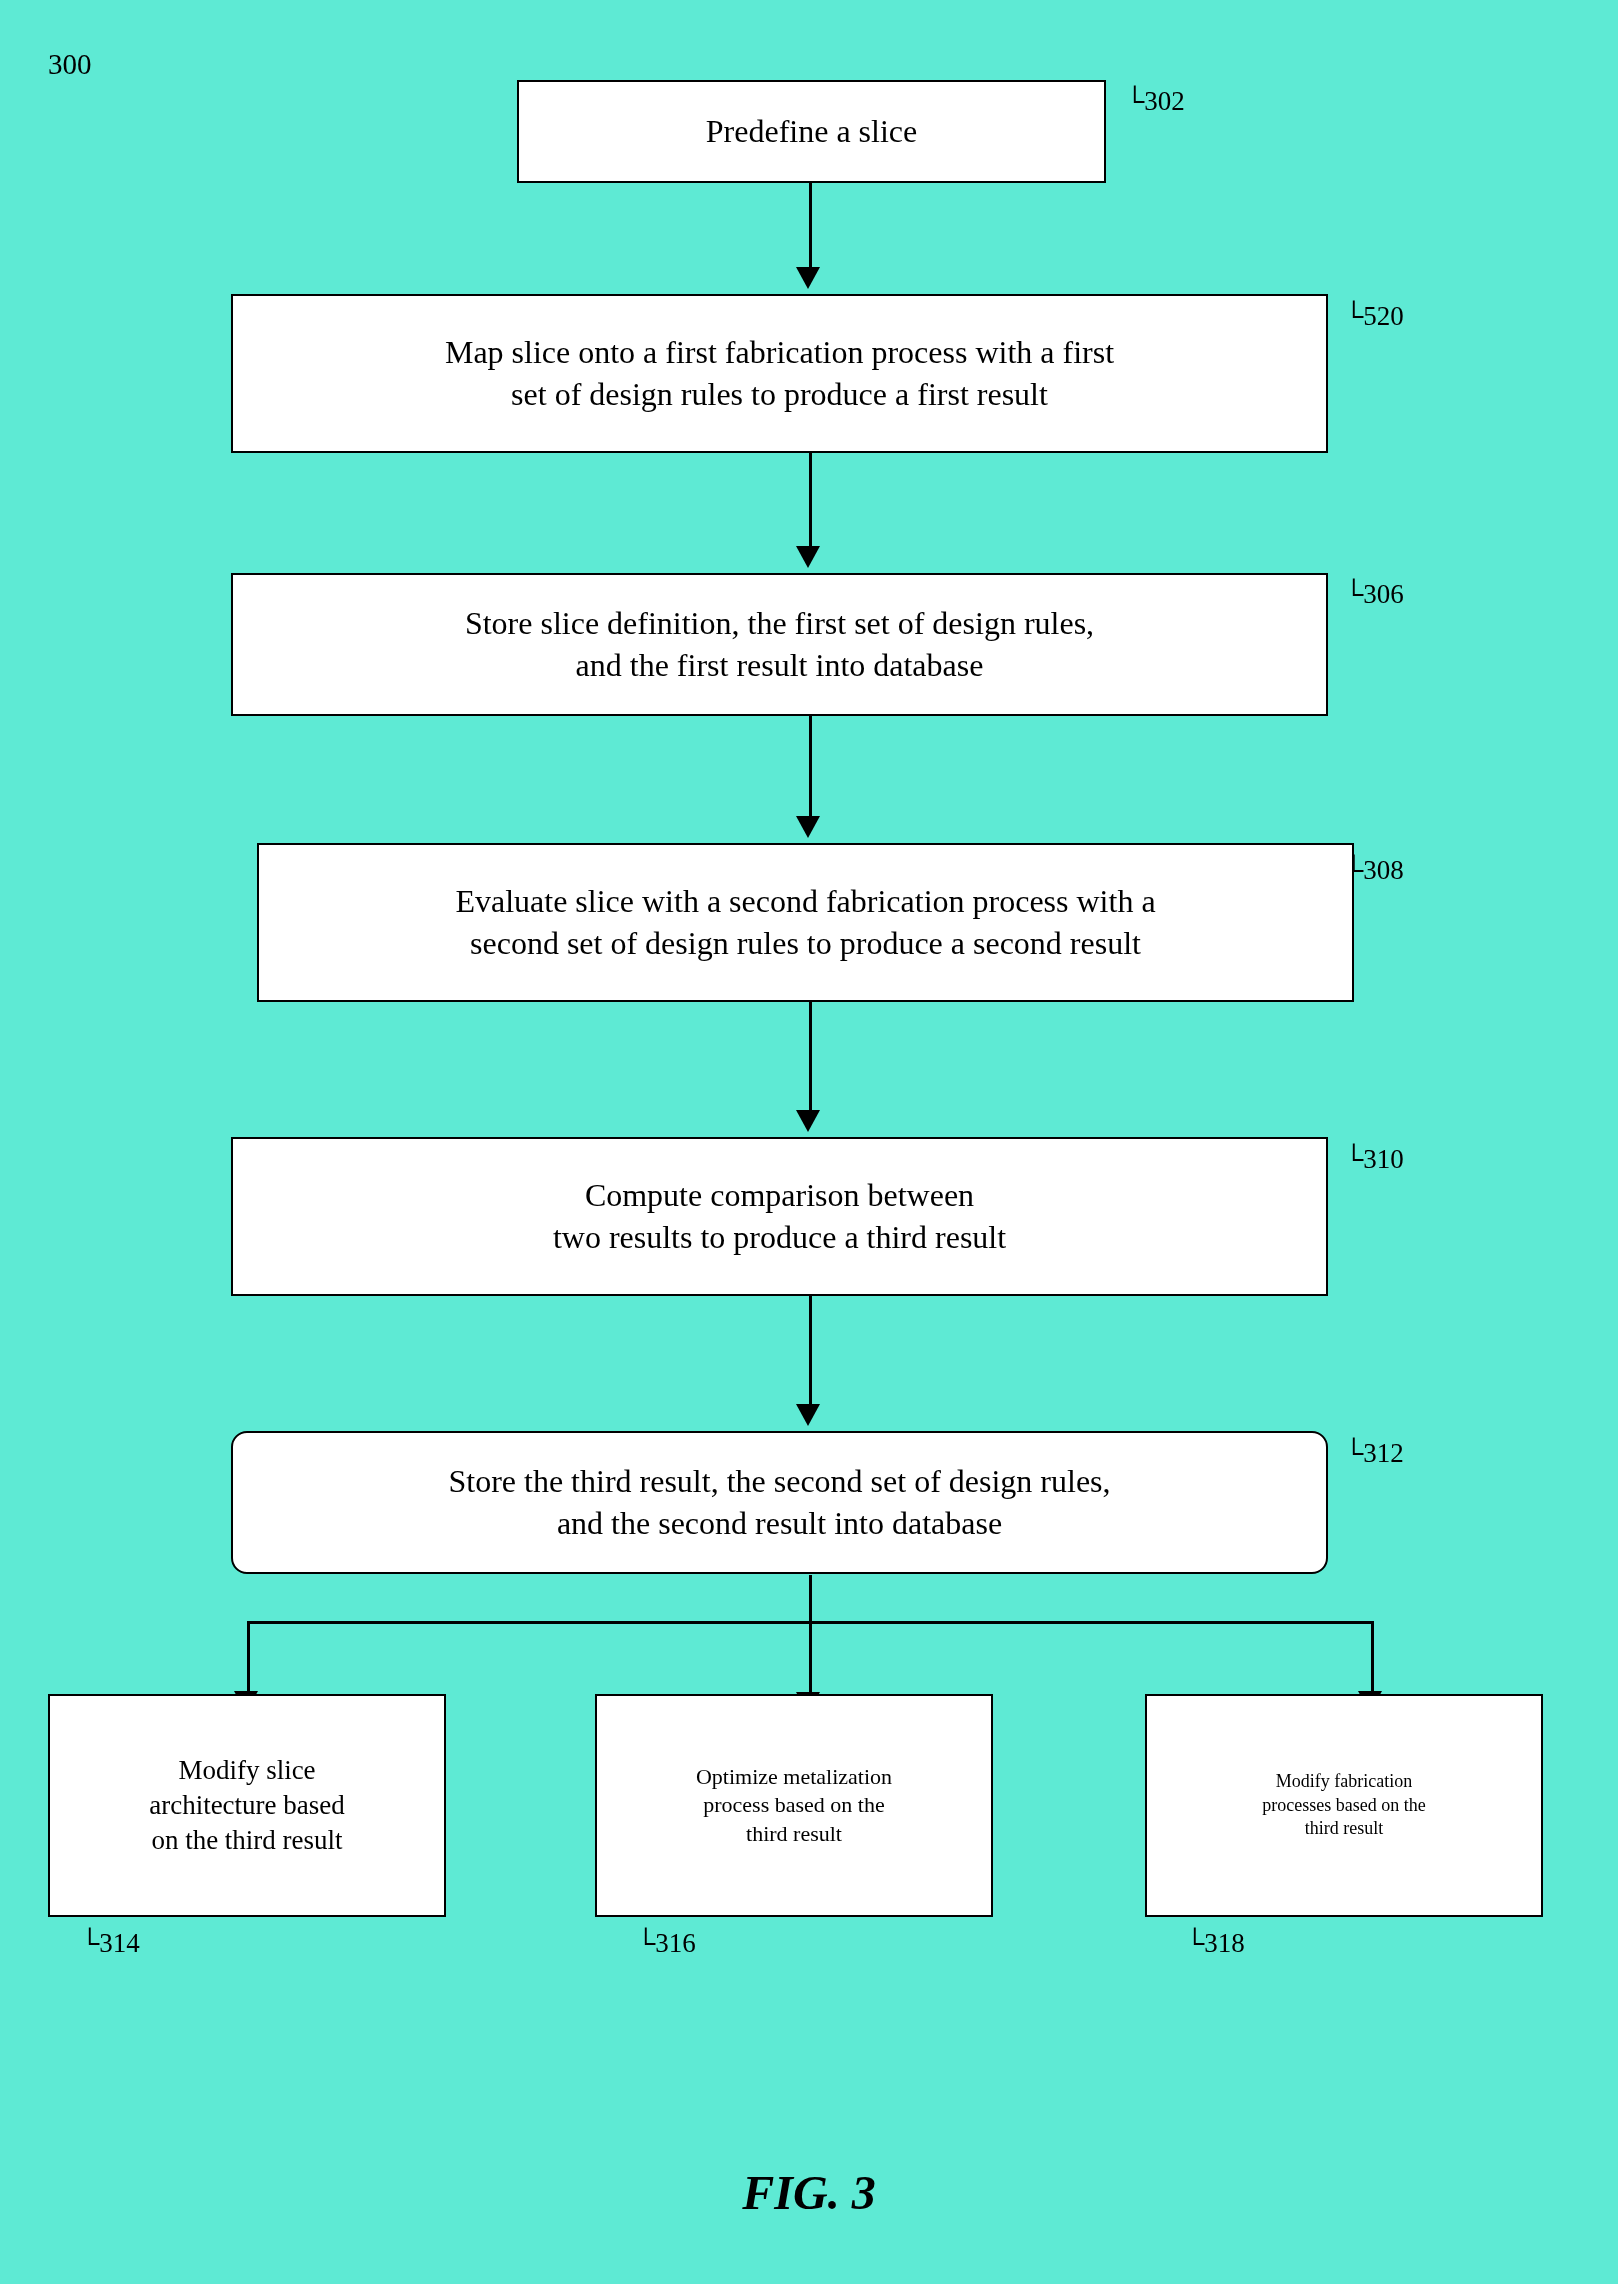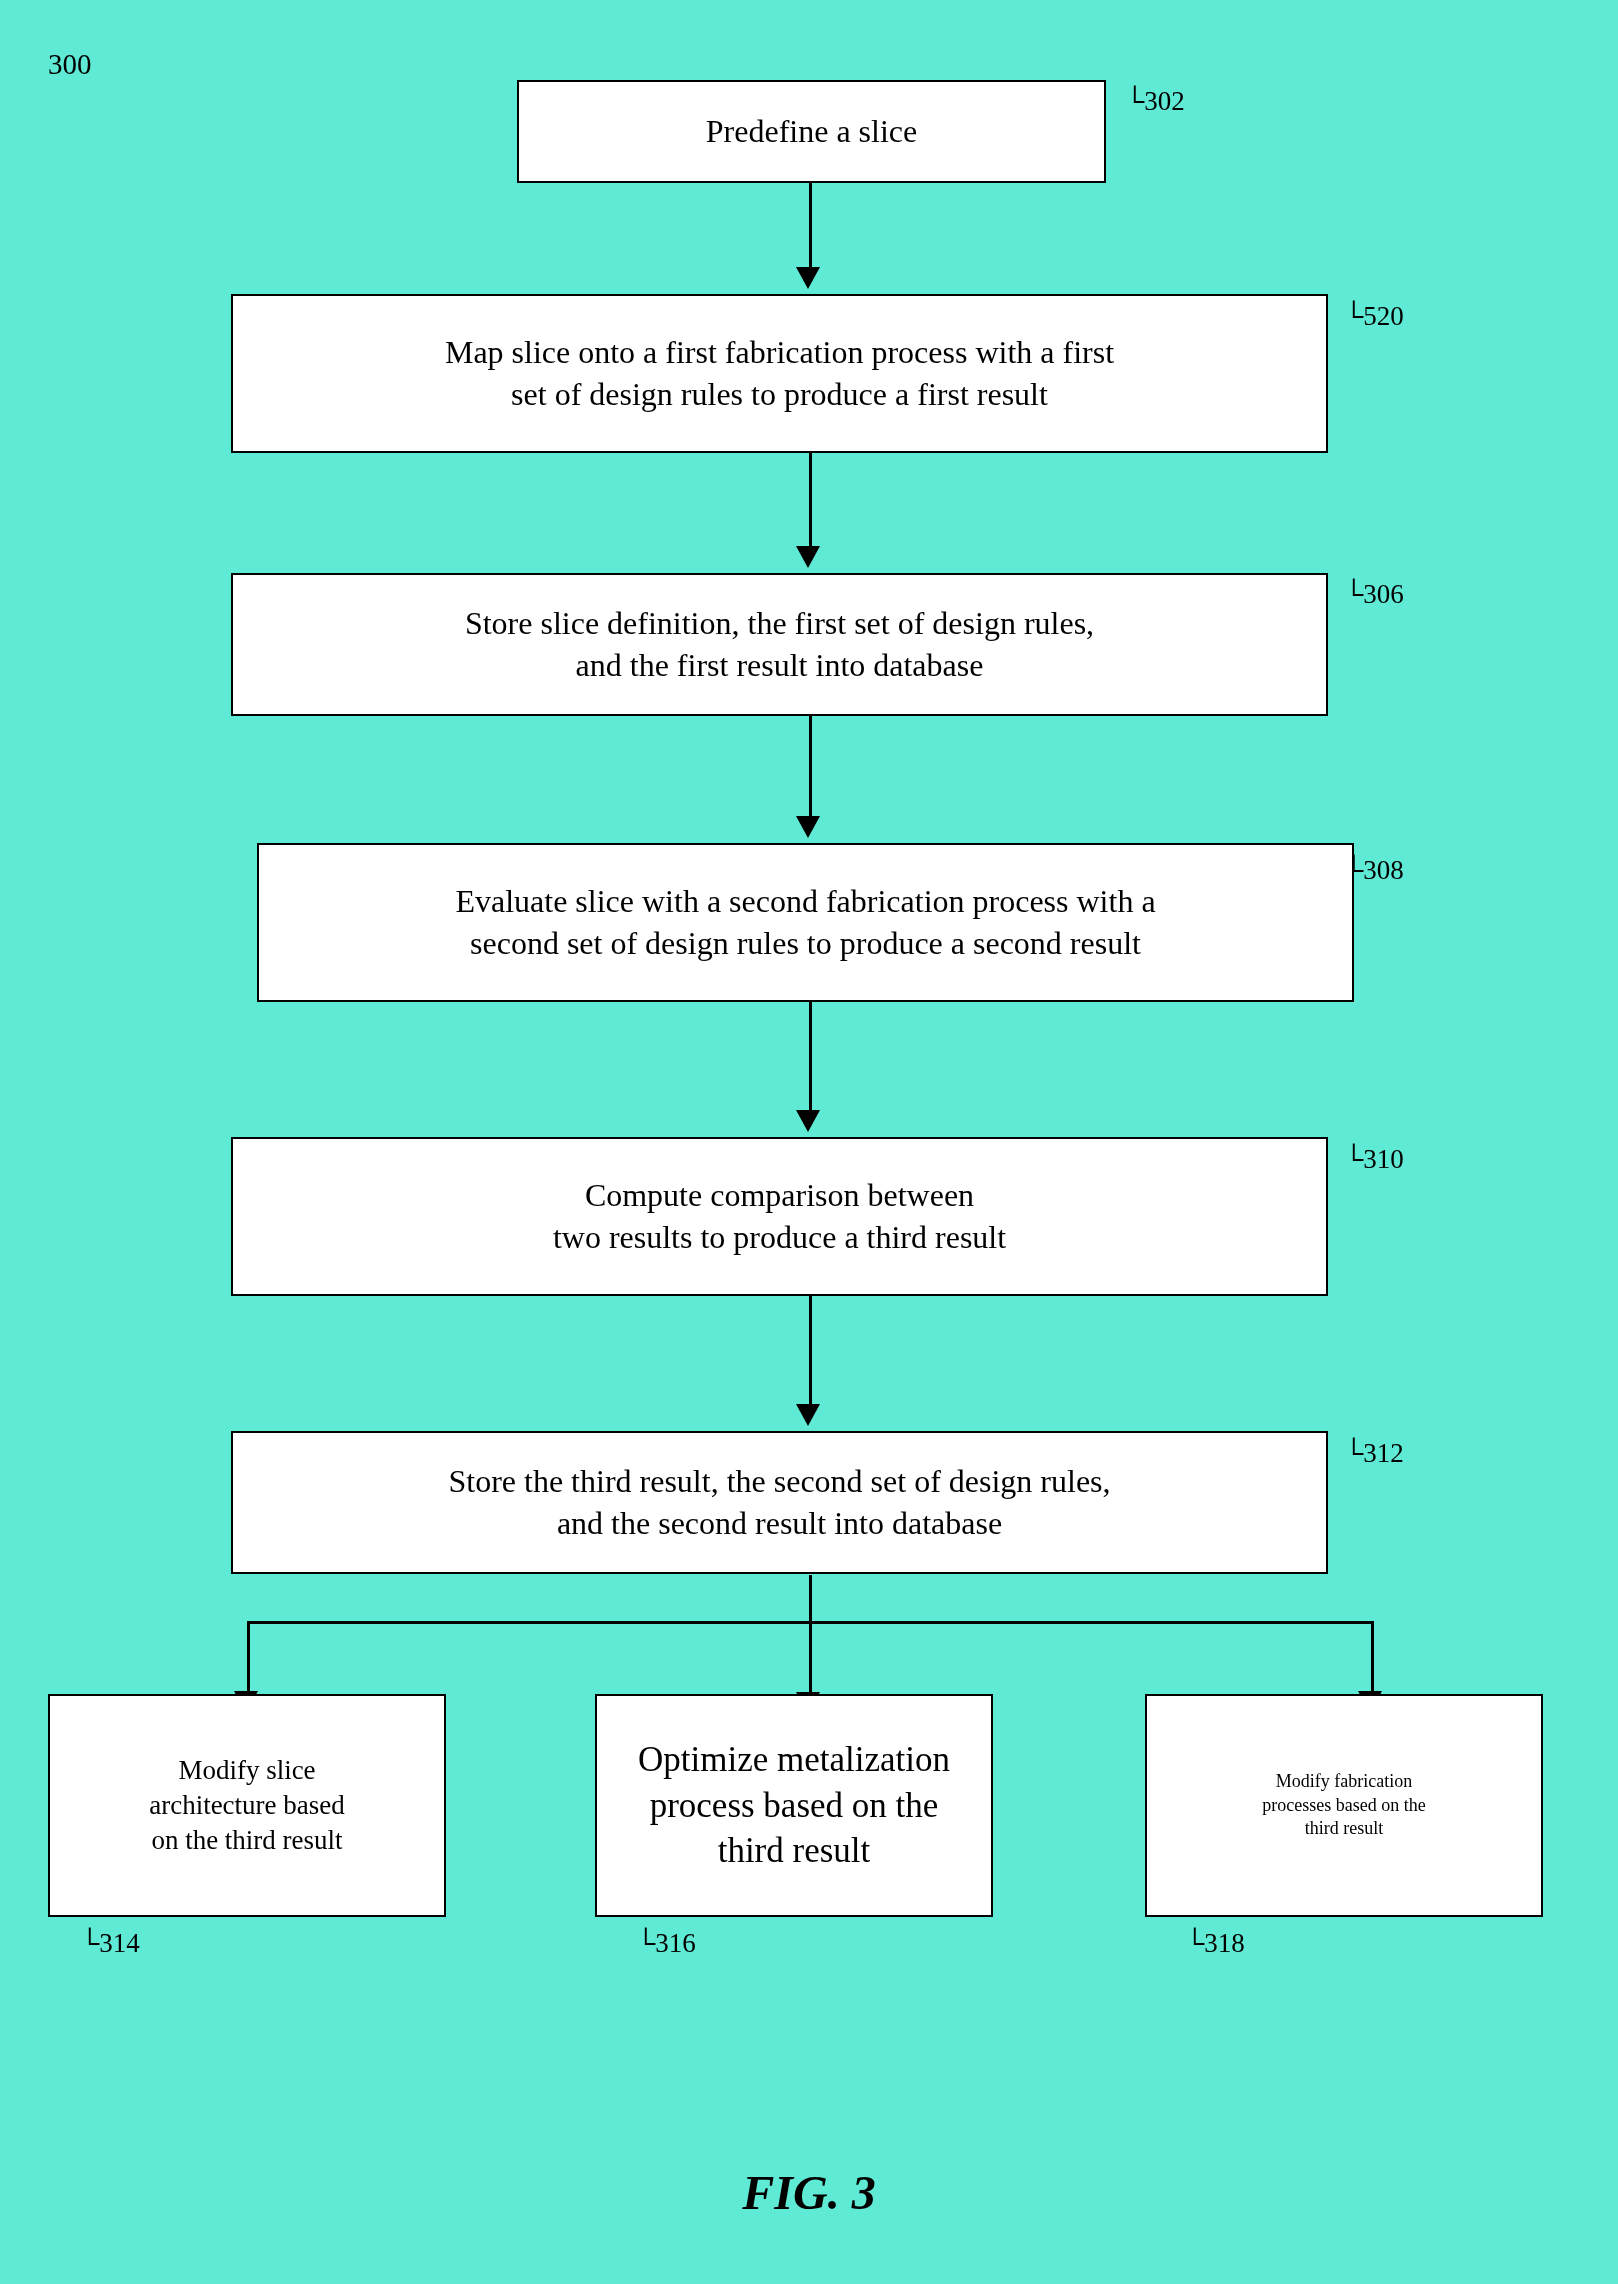--- a/index.html
+++ b/index.html
@@ -125,21 +125,21 @@
   <div class="flow-box" style="left:231px; top:1137px; width:1097px; height:159px;">
     <span>Compute comparison between<br>two results to produce a third result</span>
   </div>
   <div class="ref-num" style="left:1344px; top:1144px;">
     └310
   </div>
 
   <div class="arrow-line" style="left:809px; top:1296px; width:3.2px; height:111px;"></div>
   <div class="arrow-head arrow-head-down" style="left:796px; top:1404px;"></div>
 
-  <div class="flow-box" style="left:231px; top:1431px; width:1097px; height:143px;">
+  <div class="flow-box" style="left:231px; top:1431px; width:1097px; height:143px;border-radius:16px;">
     <span>Store the third result, the second set of design rules,<br>and the second result into database</span>
   </div>
   <div class="ref-num" style="left:1344px; top:1438px;">
     └312
   </div>
 
   <div class="arrow-line" style="left:809px; top:1575px; width:3.2px; height:48px;"></div>
 
   <div class="arrow-line" style="left:247px; top:1621px; width:565px; height:3.2px;"></div>
 
@@ -154,21 +154,21 @@
   <div class="arrow-line" style="left:1371px; top:1621px; width:3.2px; height:73px;"></div>
   <div class="arrow-head arrow-head-down" style="left:1358px; top:1691px;"></div>
 
   <div class="flow-box" style="left:48px; top:1694px; width:398px; height:223px; font-size:27px;">
     <span>Modify slice<br>architecture based<br>on the third result</span>
   </div>
   <div class="ref-num" style="left:80px; top:1928px;">
     └314
   </div>
 
-  <div class="flow-box" style="left:595px; top:1694px; width:398px; height:223px; font-size:35px;">
+  <div class="flow-box" style="left:595px; top:1694px; width:398px; height:223px; font-size:22px;">
     <span>Optimize metalization<br>process based on the<br>third result</span>
   </div>
   <div class="ref-num" style="left:636px; top:1928px;">
     └316
   </div>
 
   <div class="flow-box" style="left:1145px; top:1694px; width:398px; height:223px; font-size:18px;">
     <span>Modify fabrication<br>processes based on the<br>third result</span>
   </div>
   <div class="ref-num" style="left:1185px; top:1928px;">

